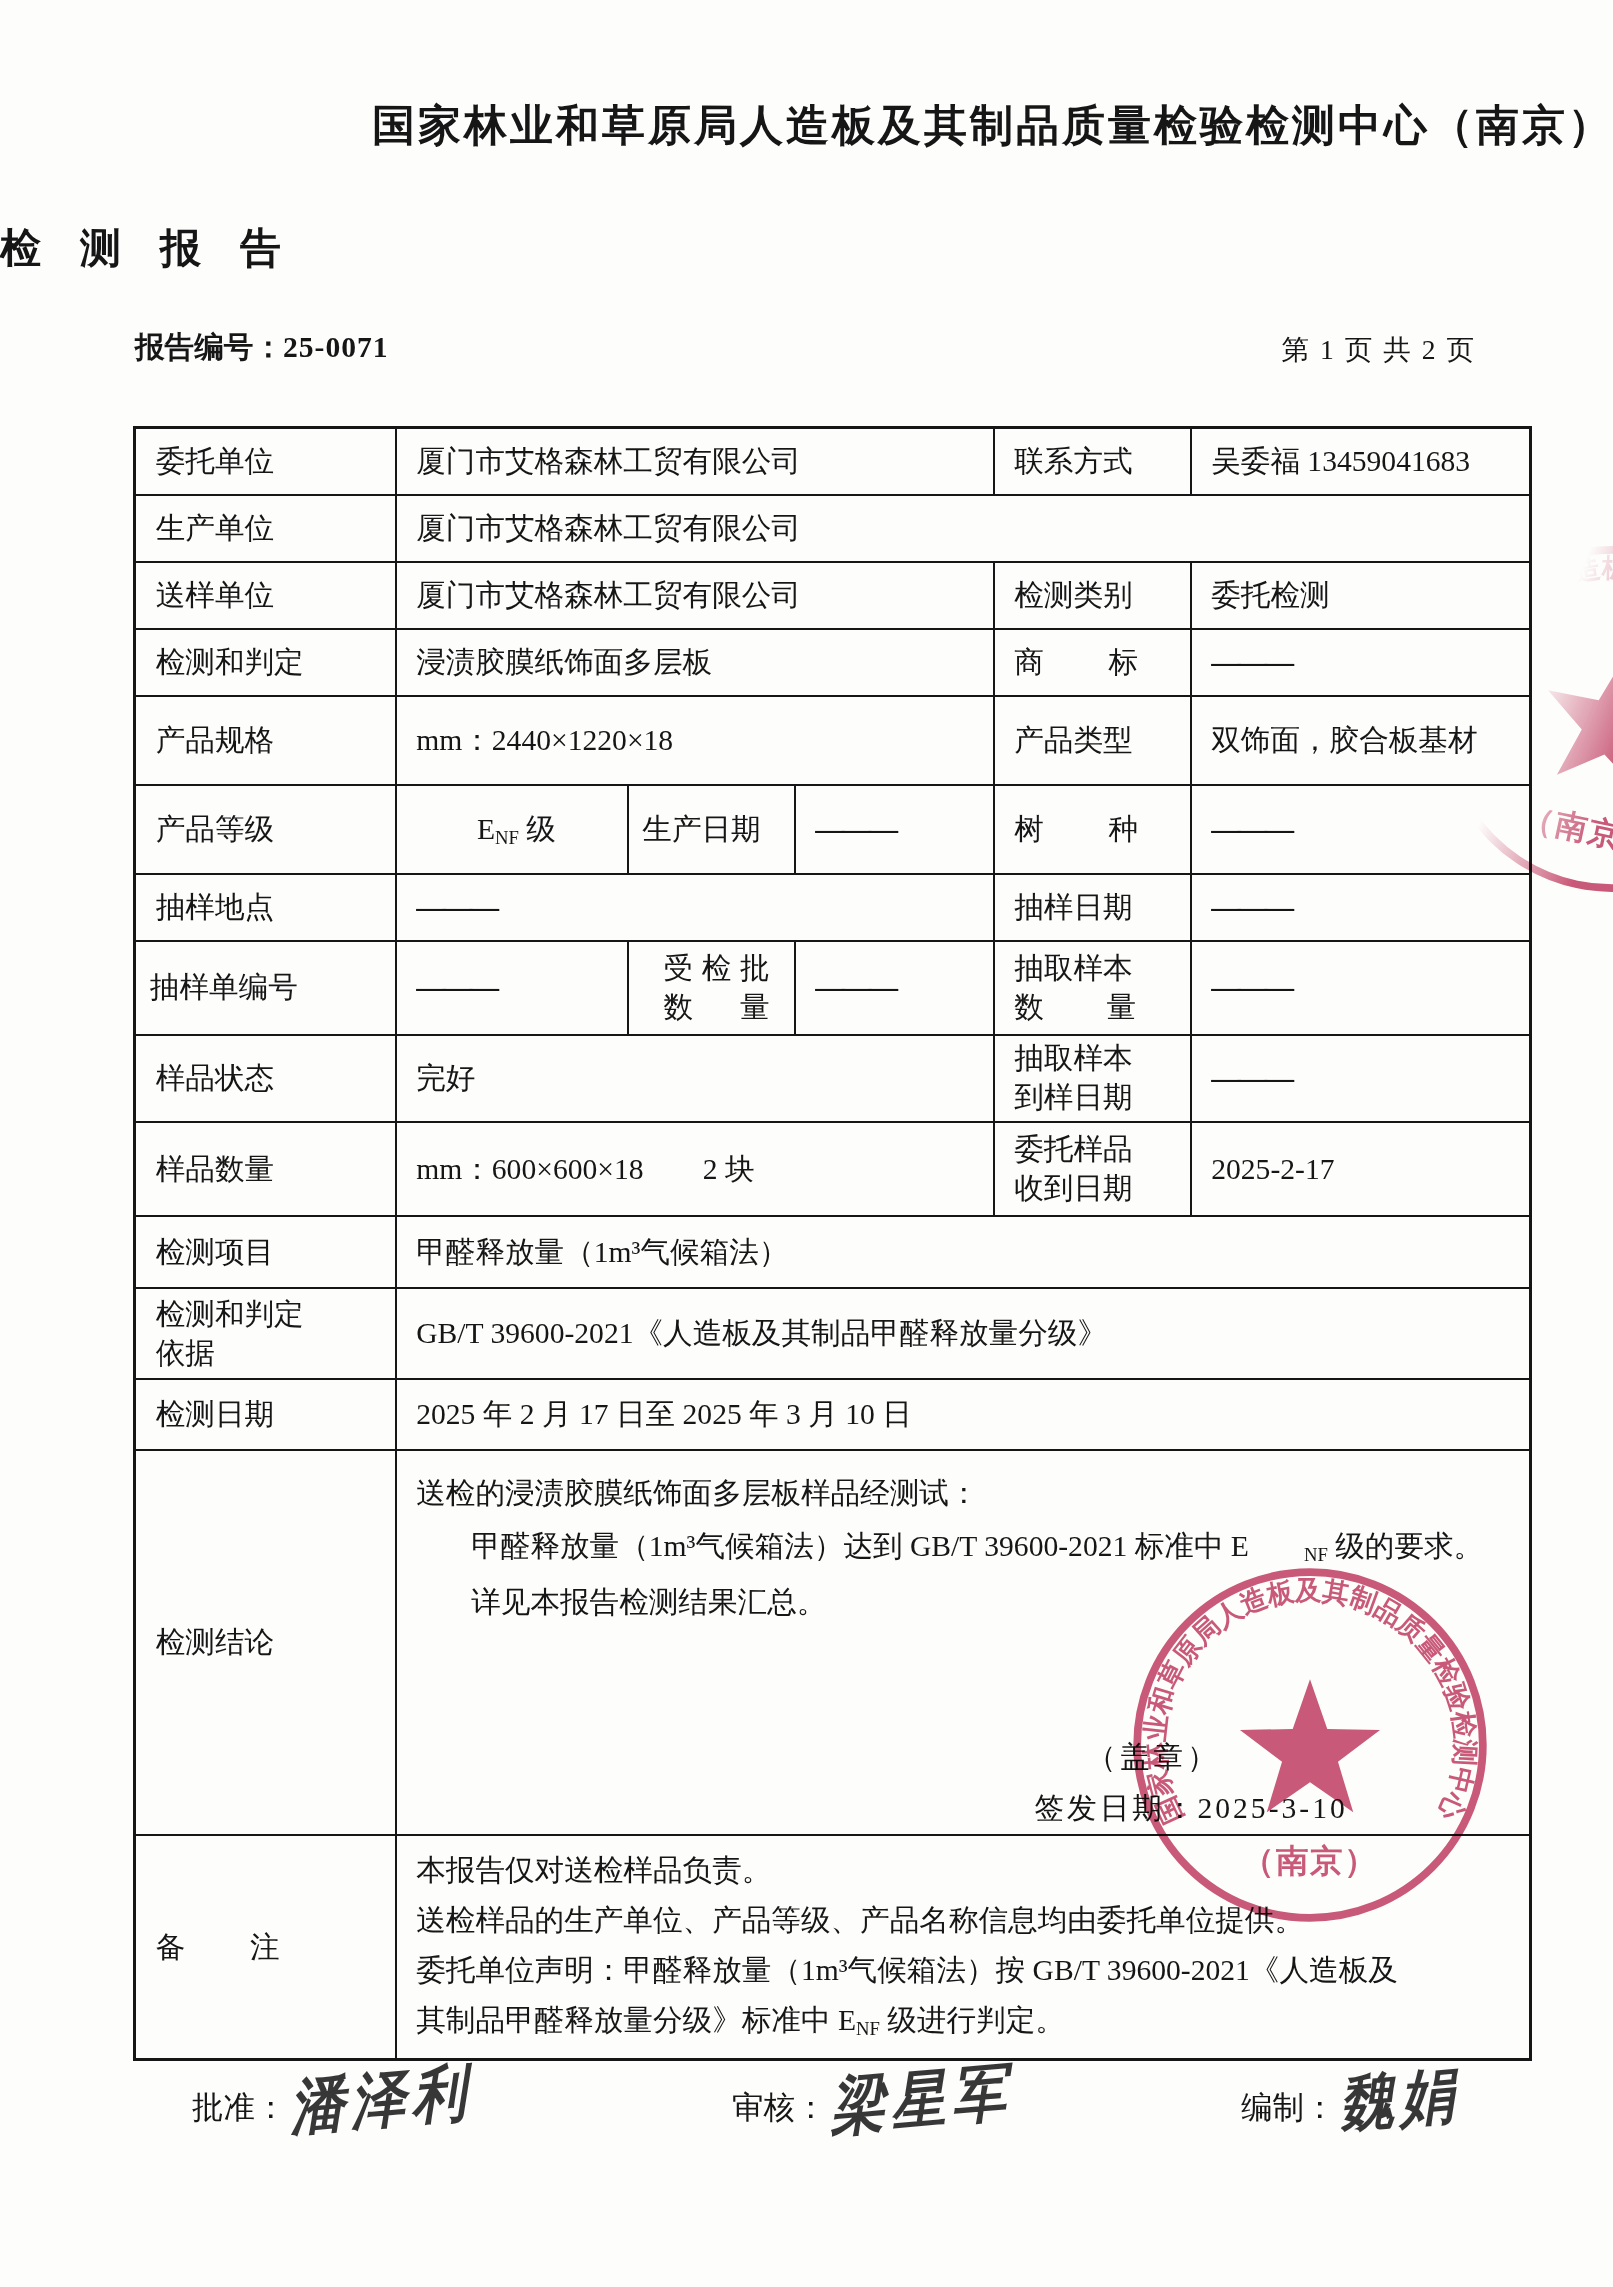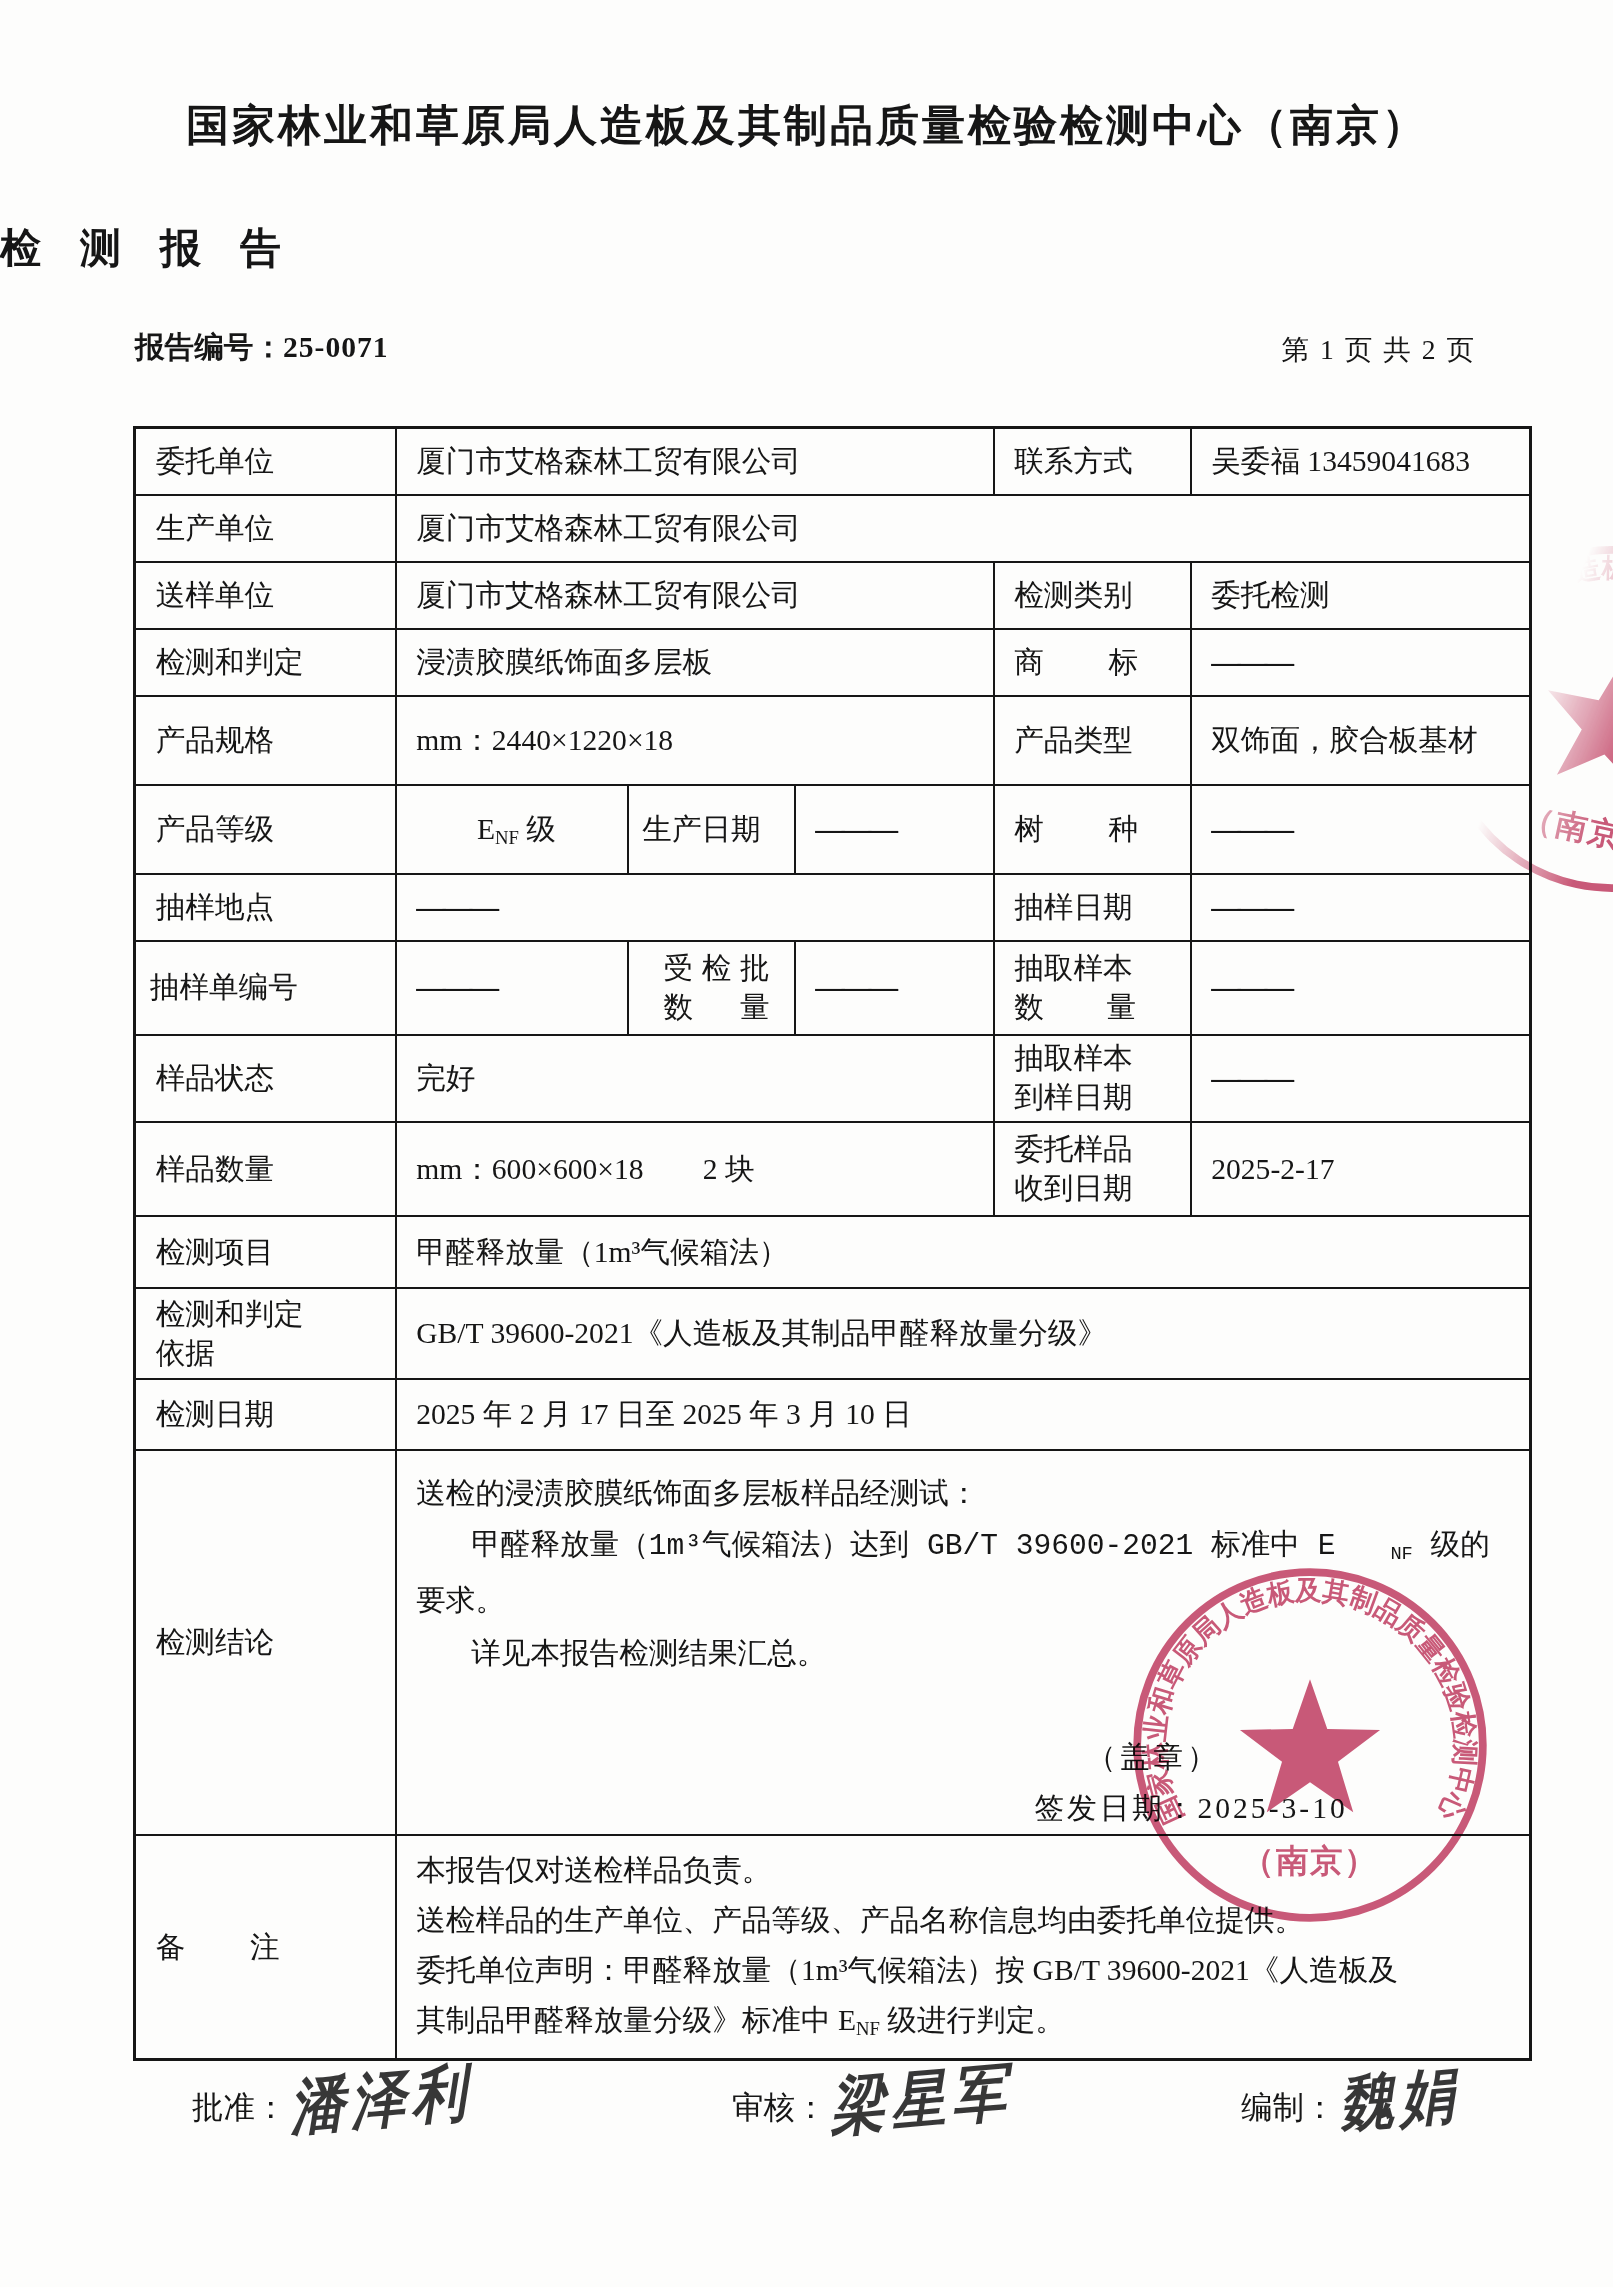--- a/index.html
+++ b/index.html
@@ -1,39 +1,39 @@
 <!DOCTYPE html>
 <html><head>
 <meta charset="utf-8">
 <style>
   html,body{margin:0;padding:0;background:#e8e8e6;}
   .page{position:relative;width:1614px;height:2287px;background:#fdfdfc;overflow:hidden;
         font-family:"Liberation Serif","DejaVu Serif",serif;color:#161616;}
-  .title{position:absolute;top:97px;left:0;width:100%;text-align:center;
+  .title{position:absolute;top:97px;left:0;width:100%;text-align:right;
          font-family:"Liberation Sans","DejaVu Sans",sans-serif;
          font-size:43px;font-weight:bold;letter-spacing:3px;}
   .subtitle{position:absolute;top:221px;left:0;width:100%;text-align:left;
             font-family:"Liberation Sans","DejaVu Sans",sans-serif;
             font-size:41px;font-weight:bold;letter-spacing:13.8px;}
   .meta-left{position:absolute;top:327px;left:135px;font-size:29.6px;font-weight:600;
              font-family:"Liberation Sans","DejaVu Sans",sans-serif;text-align:center;}
   .meta-left .num{font-family:"Liberation Serif",serif;font-weight:600;letter-spacing:1px;}
   .meta-right{position:absolute;top:331px;right:138px;font-size:27.6px;letter-spacing:2px;}
   table.report{position:absolute;left:133px;top:382px;width:1397px;border-collapse:collapse;
                table-layout:fixed;border:3.9px solid #161616;margin-top:44px;}
   table.report td{border:2.5px solid #161616;font-size:29.6px;padding:3.9px 9.9px 3.9px 19.7px;
                   vertical-align:middle;overflow:hidden;}
   .two{line-height:39px;}
   .j2{display:inline-block;width:124px;text-align:justify;text-align-last:justify;}
   .j3{display:inline-block;width:106px;text-align:justify;text-align-last:justify;}
   .dash{letter-spacing:-3px;font-weight:600;}
   .subsc{font-size:18.7px;display:inline-block;transform:translateY(4.9px);letter-spacing:0;}
   .ctd{vertical-align:top !important;padding-top:15.8px !important;position:relative;
        font-size:28.6px;line-height:53px;}
-  .ind{text-indent:55px;font-family:Liberation Mono, monospace;}
+  .ind{text-indent:55px;}
   .seal-hint{position:absolute;left:690px;top:280px;font-size:29.6px;letter-spacing:3.9px;}
   .issue-date{position:absolute;left:638px;top:331px;font-size:29.6px;letter-spacing:3px;}
   .rtd{font-size:28.6px;line-height:50px;padding-top:7.9px !important;padding-bottom:7.9px !important;}
   .sigrow{position:absolute;top:2041px;left:133px;width:1438px;height:138px;font-size:31.5px;}
   .sigitem{position:absolute;top:21.7px;white-space:nowrap;}
   .sig{display:inline-block;font-size:55px;font-weight:700;letter-spacing:5.9px;color:#1c1c1c;
        transform:rotate(-5deg) skewX(-14deg) scaleY(1.12);margin-left:7.9px;opacity:.88;
        font-family:"Liberation Serif",serif;}
   .stamp{position:absolute;mix-blend-mode:multiply;opacity:.9;pointer-events:none;}
   #stamp-main{left:1124px;top:1559px;width:372px;height:372px;}

